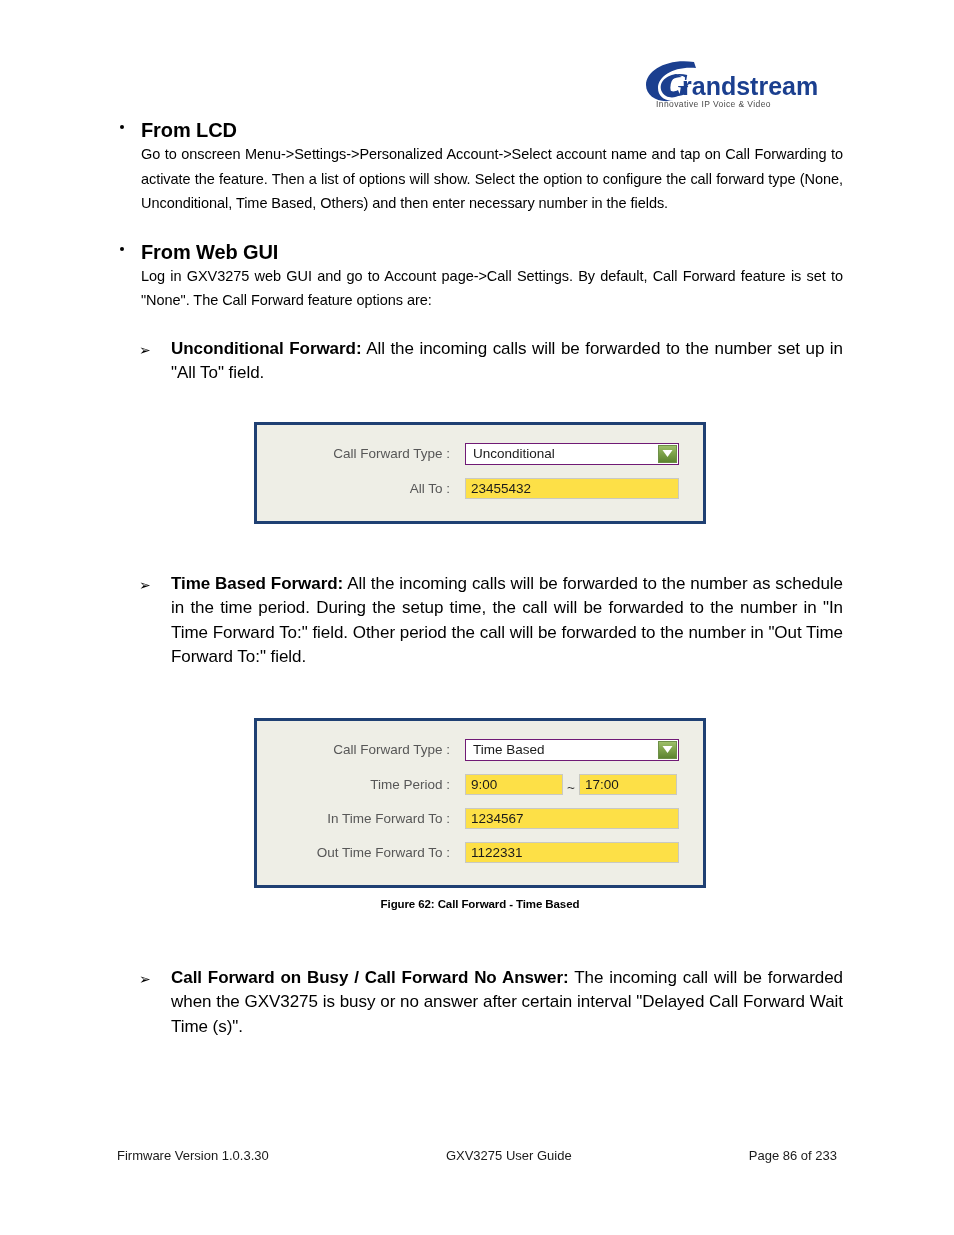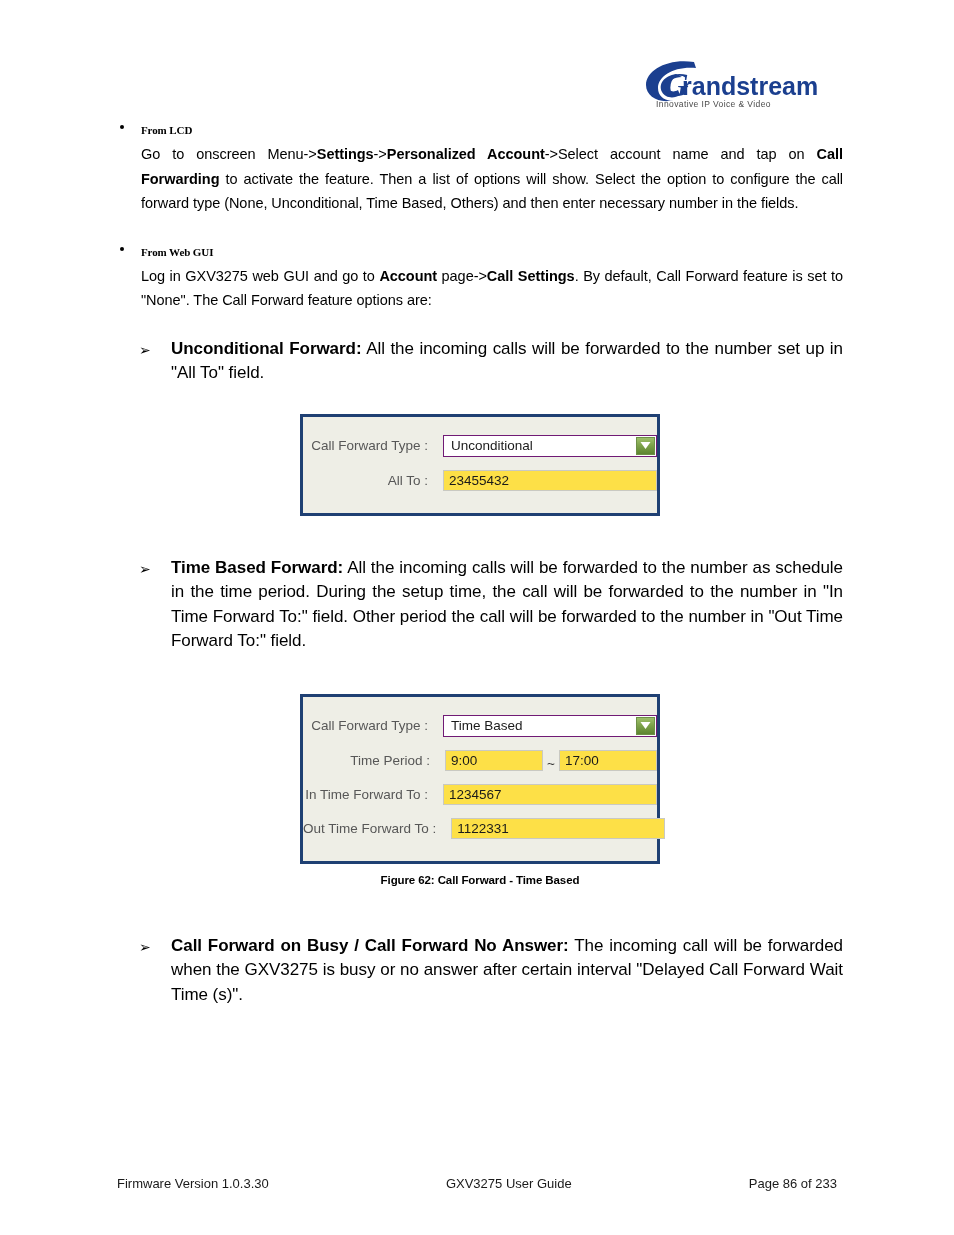--- a/index.html
+++ b/index.html
@@ -51,33 +51,32 @@
   .bullet-dot {
     position: absolute;
     left: 3px;
     top: 7px;
     width: 4px;
     height: 4px;
     border-radius: 50%;
     background: #000;
   }
   .bullet-title {
-    font-size: 11px;
+    font-size: 20px;
     font-weight: bold;
     line-height: 24px;
     letter-spacing: -0.1px;
-    font-family: Liberation Serif, serif;
   }
   .para {
     font-size: 14.5px;
     line-height: 24.5px;
     text-align: justify;
     letter-spacing: -0.05px;
   }
-  .para b { font-weight: bold; }
+  .para b { font-weight: normal; }
 
   .spacer-lg { height: 24px; }
   .spacer-md { height: 20px; }
   .spacer-sm { height: 12px; }
 
   .sub-block {
     position: relative;
     padding-left: 54px;
     margin-top: 0;
   }
@@ -92,22 +91,22 @@
   .sub-para {
     font-size: 17px;
     line-height: 24.5px;
     text-align: justify;
     letter-spacing: -0.05px;
   }
   .sub-para b { font-weight: bold; }
 
   
   .figure {
-    margin: 4px auto;
-    width: 360px;
+    margin: 12px auto;
+    width: 452px;
   }
   .shot {
     border: 3px solid #1f4073;
     background: #eeeee6;
     box-sizing: border-box;
     padding: 18px 0 22px 0;
   }
   .shot-row {
     display: flex;
     align-items: center;
@@ -189,21 +188,21 @@
     font-size: 11.5px;
     font-weight: bold;
     letter-spacing: -0.1px;
   }
 
   
   .footer {
     position: absolute;
     left: 117px;
     right: 117px;
-    bottom: 44px;
+    bottom: 72px;
     display: flex;
     justify-content: space-between;
     font-size: 13px;
     color: #1a1a1a;
   }
   .footer-center { flex: 0 0 auto; }
 </style>
 </head>
 <body>
 

